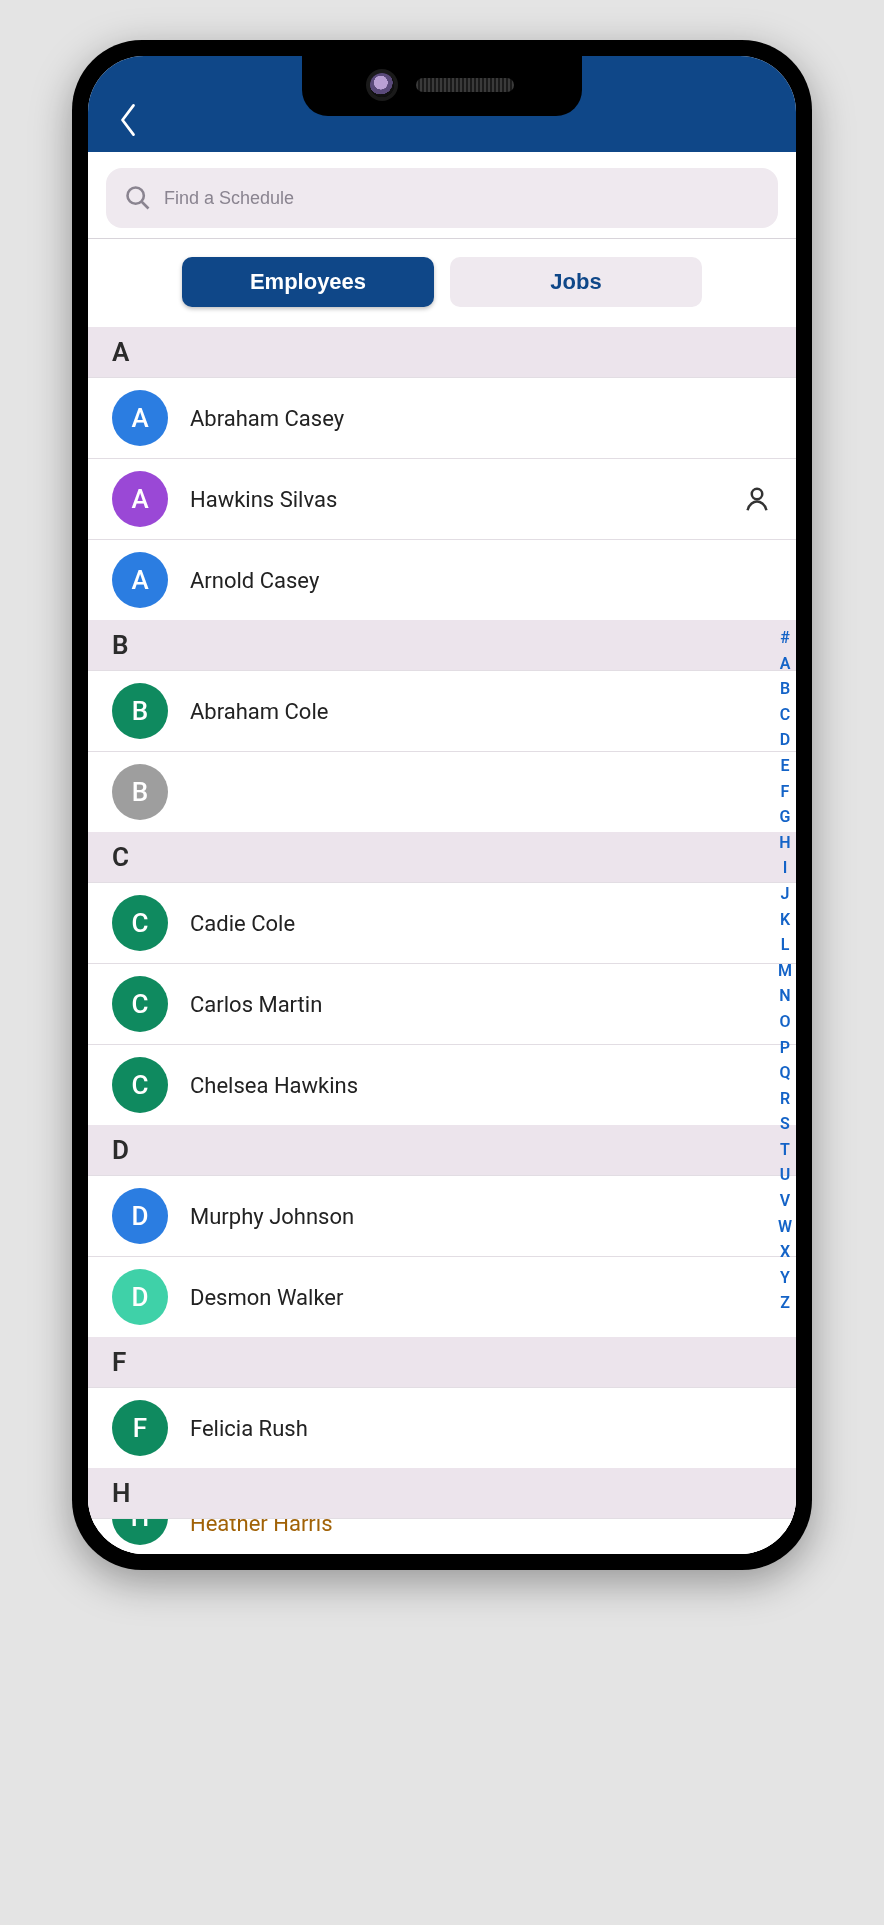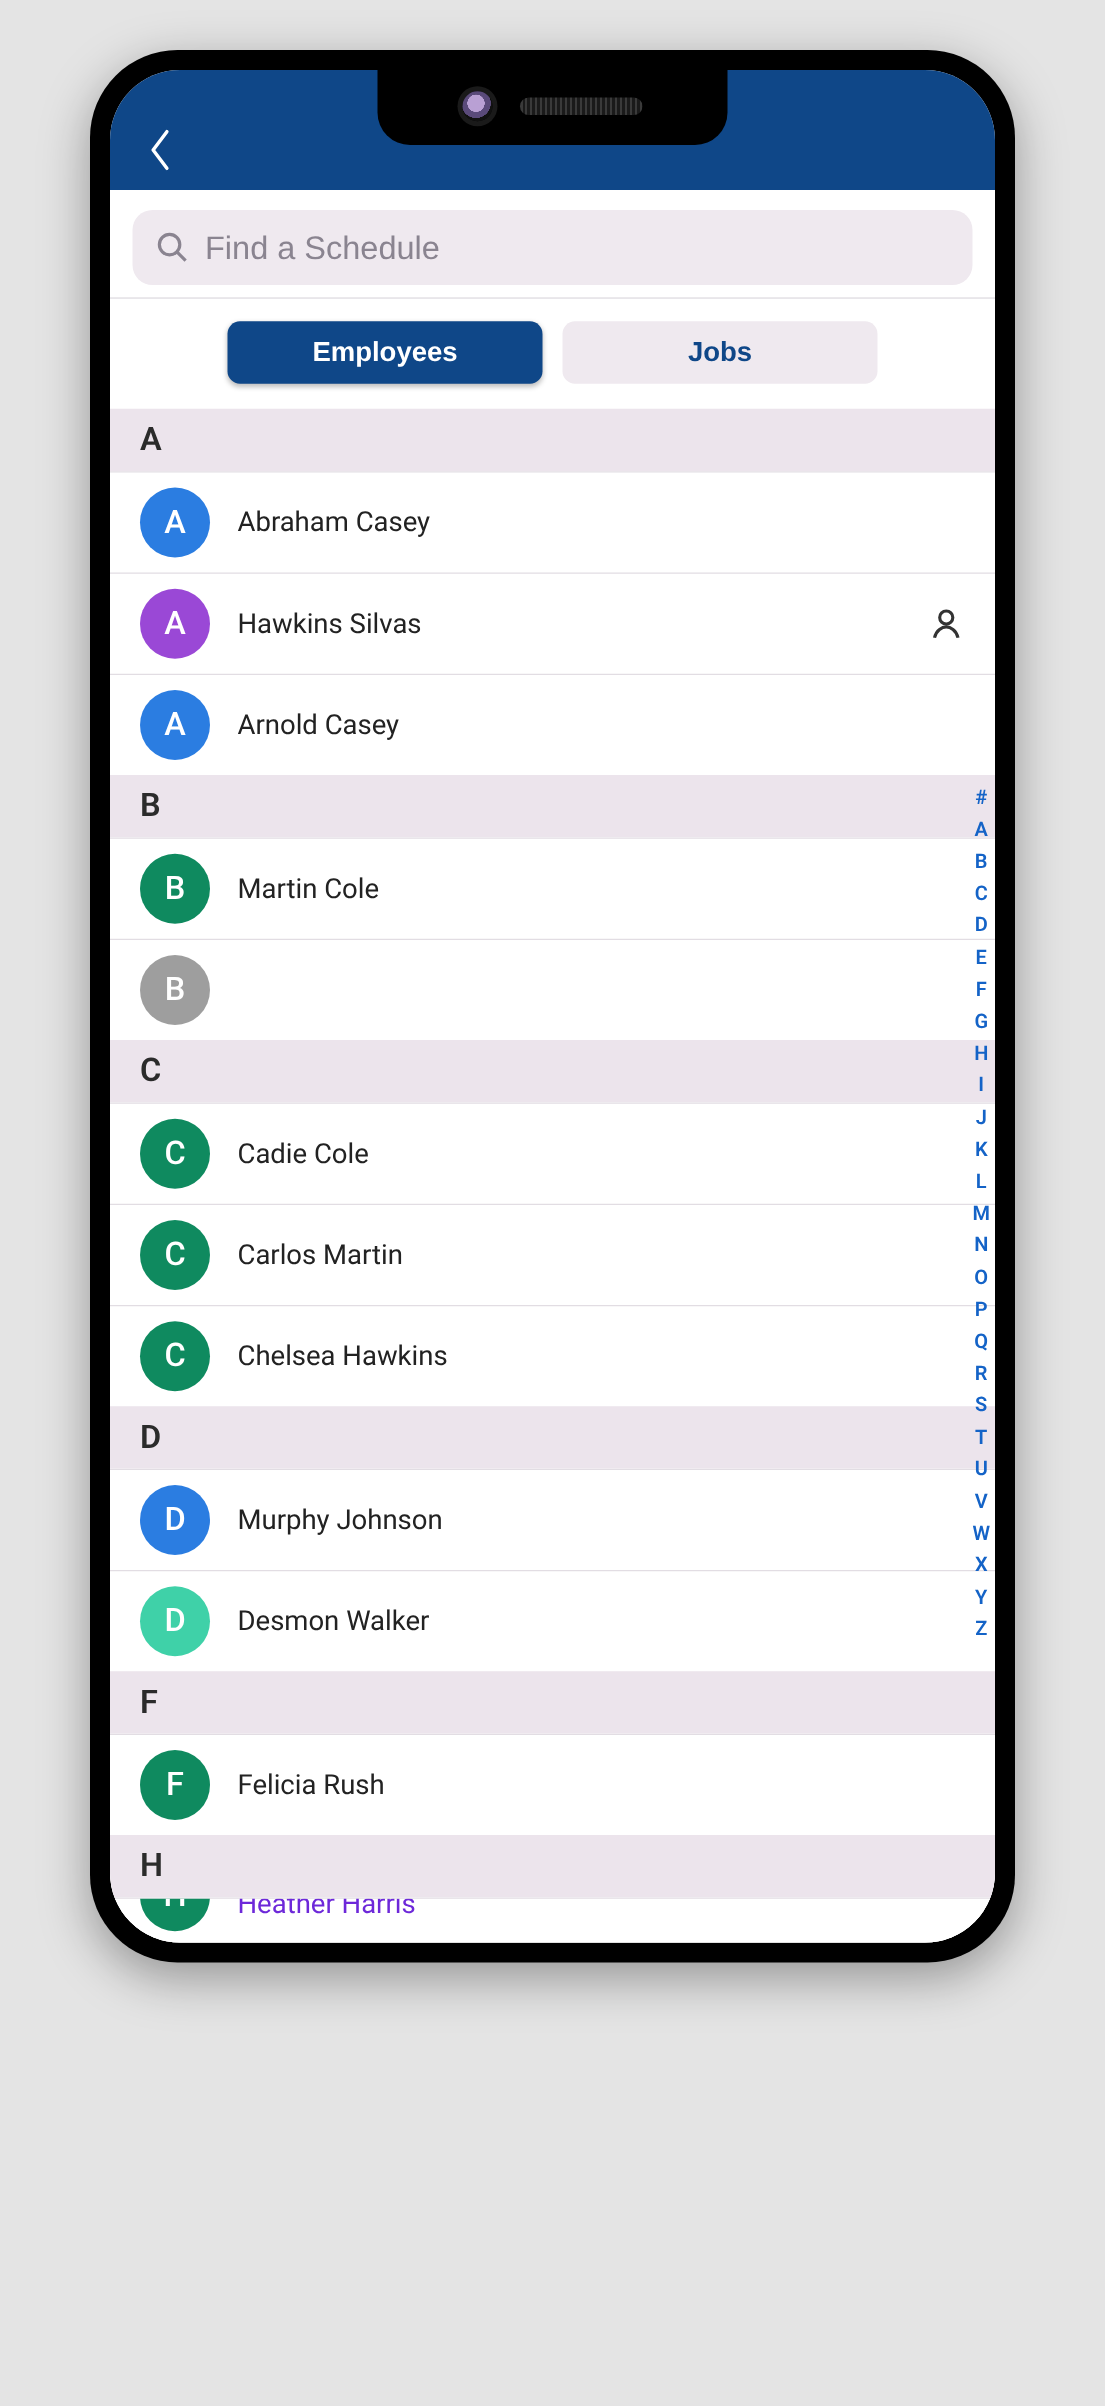--- a/index.html
+++ b/index.html
@@ -42,21 +42,21 @@
   .back svg { width:22px; height:38px; stroke:#fff; stroke-width:3; fill:none; stroke-linecap:round; stroke-linejoin:round; }
   
   .search-wrap { padding:16px 18px 10px; background:#fff; }
   .search {
     height:60px; border-radius:16px; background:#efe9ef;
     display:flex; align-items:center; padding:0 18px; gap:12px;
   }
   .search svg { width:28px; height:28px; stroke:#8a8490; stroke-width:2.2; fill:none; }
   .search input {
     flex:1; border:none; background:transparent; outline:none;
-    font-size:26px; color:#555;
+    font-size:18px; color:#555;
   }
   .search input::placeholder { color:#8a8490; }
   .hr-thin { height:1px; background:#d8d4da; }
   
   .seg-wrap { padding:18px 0 20px; display:flex; justify-content:center; background:#fff; }
   .seg { display:flex; width:520px; gap:16px; }
   .seg button {
     flex:1; height:50px; border:none; border-radius:10px;
     font-size:22px; font-weight:600; cursor:pointer;
   }
@@ -77,21 +77,21 @@
   .avatar {
     width:56px; height:56px; border-radius:50%;
     display:flex; align-items:center; justify-content:center;
     color:#fff; font-size:26px; font-weight:500; flex-shrink:0;
   }
   .name { font-size:22px; color:#222; flex:1; }
   .row .person-ico { width:30px; height:30px; stroke:#333; stroke-width:2; fill:none; }
   
   .row.cut { height:40px; overflow:hidden; padding-top:0; padding-bottom:0; align-items:flex-start;}
   .row.cut .avatar { margin-top:-30px; }
-  .row.cut .name { margin-top:-8px; color:#6d28d9; }
+  .row.cut .name { margin-top:-8px; color:#a16207; }
   
   .index {
     position:absolute; right:4px; top:300px;
     display:flex; flex-direction:column; gap:4px;
     font-size:16px; font-weight:600; color:#1463c7;
     user-select:none;
   }
   .index span { cursor:pointer; text-align:center; line-height:1.35; }
 </style>
 </head>
@@ -147,21 +147,21 @@
               <path d="M4.5 21c1-5 5-7 7.5-7s6.5 2 7.5 7"></path>
             </svg>
           </div>
           <div class="row">
             <div class="avatar" style="background: rgb(43, 125, 225);">A</div>
             <div class="name">Arnold Casey</div>
           </div>
           <div class="section-header">B</div>
           <div class="row">
             <div class="avatar" style="background: rgb(15, 138, 95);">B</div>
-            <div class="name">Martin Cole</div>
+            <div class="name">Abraham Cole</div>
           </div>
           <div class="row">
             <div class="avatar" style="background: rgb(158, 158, 158);">B</div>
           </div>
           <div class="section-header">C</div>
           <div class="row">
             <div class="avatar" style="background: rgb(15, 138, 95);">C</div>
             <div class="name">Cadie Cole</div>
           </div>
           <div class="row">

